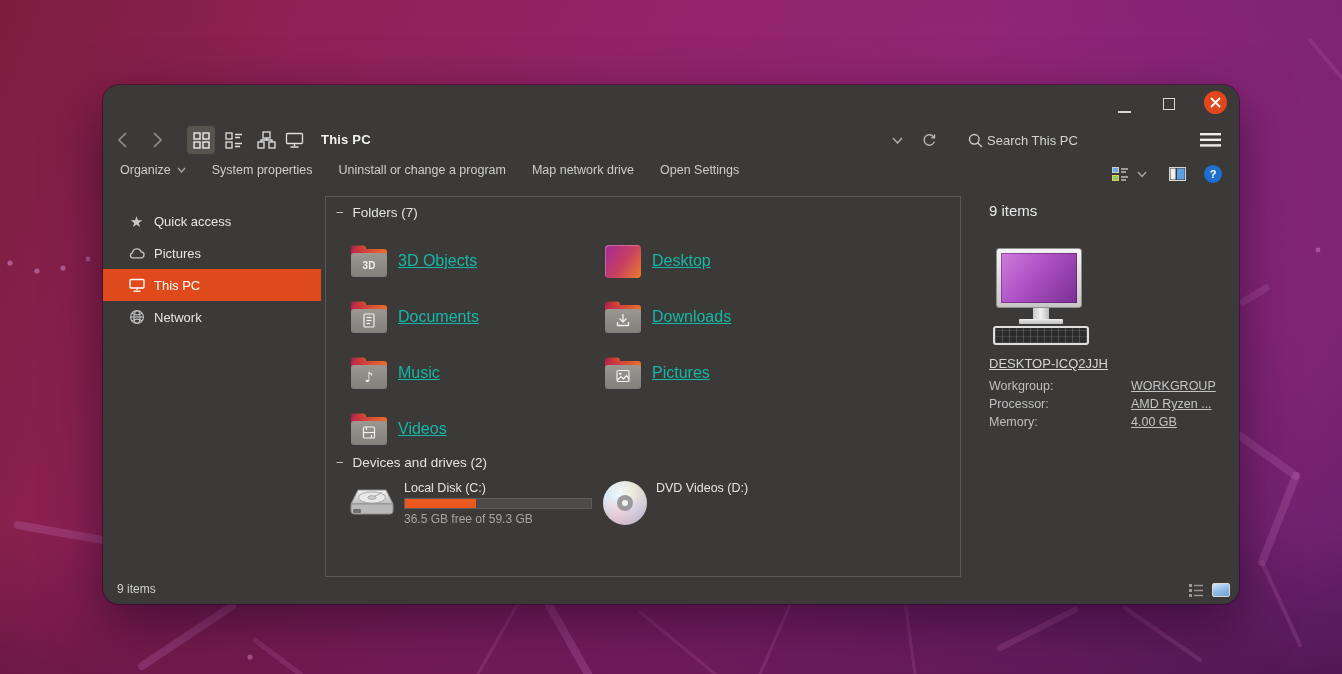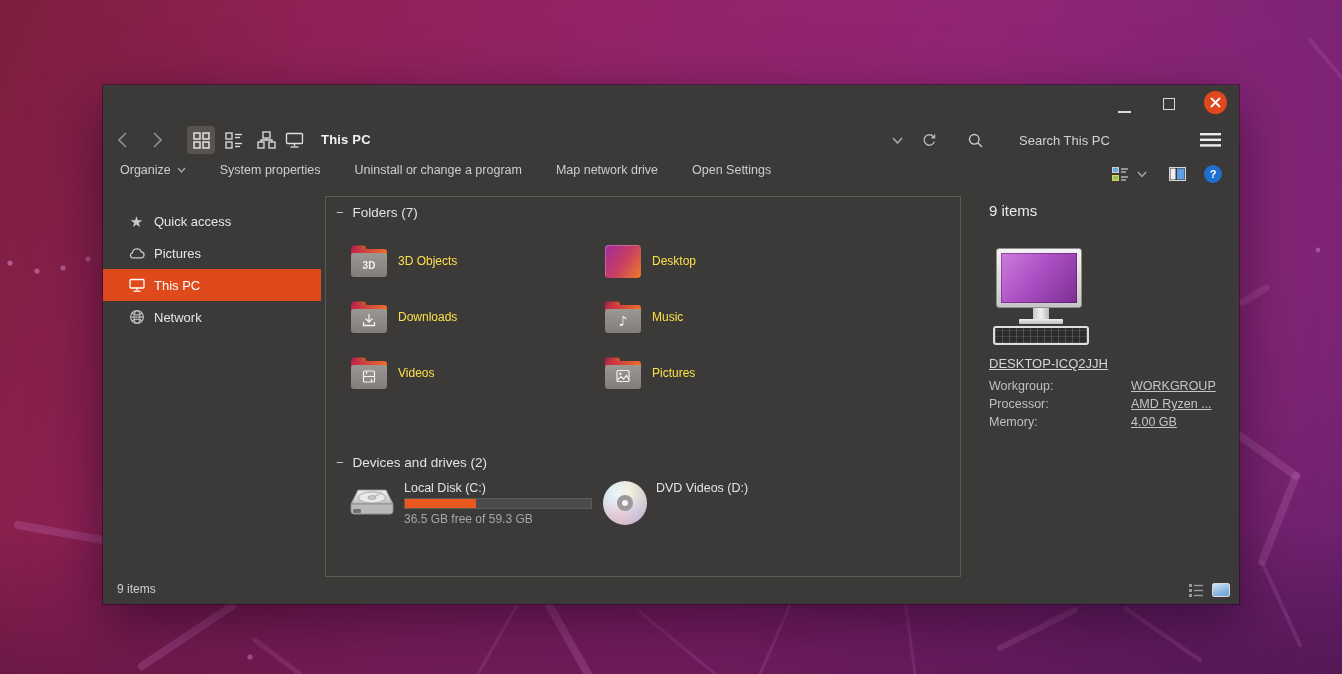--- a/index.html
+++ b/index.html
@@ -11,62 +11,62 @@
     background:
       linear-gradient(to bottom, rgba(30,4,30,0) 78%, rgba(35,6,38,.30) 100%),
       radial-gradient(ellipse 900px 600px at 82% 40%, rgba(175,45,135,.35), rgba(0,0,0,0) 60%),
       linear-gradient(112deg, #7c1e3d 0%, #8f2156 20%, #93246a 42%, #8d2473 62%, #7d2374 80%, #67206b 100%);
   }
   .wall-overlay { position:absolute; inset:0; }
 
   
   .window {
     position:absolute; left:103px; top:85px; width:1136px; height:519px;
-    background:#3b3a39; border-radius:0; overflow:hidden;
+    background:#3b3a39; border-radius:16px; overflow:hidden;
     box-shadow:0 18px 55px rgba(20,0,25,.55), 0 0 0 1px rgba(0,0,0,.35);
   }
   .abs { position:absolute; }
 
   
   .ctl-min { left:1008px; top:10px; width:26px; height:18px; display:flex; align-items:flex-end; justify-content:center; cursor:pointer; }
   .ctl-min i { display:block; width:13px; height:2px; background:#d8d8d8; }
   .ctl-max { left:1056px; top:11px; width:20px; height:16px; display:flex; align-items:center; justify-content:center; cursor:pointer; }
   .ctl-max i { display:block; width:12px; height:12px; border:1.5px solid #d8d8d8; }
   .ctl-close { left:1101px; top:6px; width:23px; height:23px; border-radius:50%; background:#E0471D; display:flex; align-items:center; justify-content:center; cursor:pointer; }
 
   
   .navbtn { display:flex; align-items:center; justify-content:center; cursor:pointer; }
   .viewbtn { width:28px; height:28px; border-radius:4px; }
   .viewbtn.active { background:#575450; }
   .loc-text { left:218px; top:47px; font-size:13px; color:#f2f2f2; font-weight:700; letter-spacing:.2px; }
   .search-input {
     left:884px; top:44px; width:195px; height:22px; background:transparent; border:none; outline:none;
-    color:#e8e8e8; font-size:13px; font-family:"Liberation Sans",sans-serif;margin-left:32px;
+    color:#e8e8e8; font-size:13px; font-family:"Liberation Sans",sans-serif;
   }
   .search-input::placeholder { color:#d2d2d2; opacity:1; }
 
   
-  .cmdbar { left:17px; top:78px; display:flex; align-items:center; gap:34px; }
+  .cmdbar { left:17px; top:78px; display:flex; align-items:center; gap:26px; }
   .cmd { font-size:12.5px; color:#cdcdcd; cursor:pointer; display:flex; align-items:center; gap:6px; white-space:nowrap; }
   .cmd-right { top:80px; left:1008px; display:flex; align-items:center; }
 
   
   .sidebar { left:0; top:120px; width:218px; }
   .side-item { height:32px; display:flex; align-items:center; padding-left:25px; gap:9px; cursor:pointer; color:#e6e6e6; font-size:13px; }
   .side-item.selected { background:#DE4A1B; color:#ffffff; }
   .side-icon { width:17px; height:17px; display:flex; align-items:center; justify-content:center; flex:0 0 17px; }
   .star-glyph { color:#c9c9c9; font-size:15px; line-height:1; }
 
   
   .pane { left:222px; top:111px; width:636px; height:381px; border:1px solid #5b5956; }
   .grp-hdr { position:absolute; left:10px; display:flex; align-items:center; gap:9px; font-size:13.5px; color:#e3e3e3; }
   .grp-minus { color:#cccccc; font-size:13px; cursor:pointer; }
   .fgrid { position:absolute; left:23px; top:36px; display:grid; grid-template-columns:254px 254px; grid-auto-rows:56px; }
   .fitem { display:flex; align-items:center; gap:9px; cursor:pointer; }
-  .flabel { font-size:12px; color:#fde047; }
+  .flabel { font-size:16px; color:#14b8a6;text-decoration:underline; }
   .desk-tile { width:36px; height:33px; border-radius:4px; background:linear-gradient(125deg,#a22a99 0%,#c73f63 52%,#ee7c28 100%); box-shadow:inset 1px 1px 0 rgba(255,255,255,.25); }
   .drives { position:absolute; left:23px; top:284px; display:grid; grid-template-columns:254px 254px; }
   .drv { display:flex; align-items:flex-start; gap:9px; cursor:pointer; }
   .drv-meta { display:flex; flex-direction:column; gap:3px; }
   .drv-name { font-size:12.5px; color:#e4e4e4; }
   .drv-bar { width:188px; height:11px; background:#4c4b4a; border:1px solid #5c5b5a; }
   .drv-fill { height:100%; background:#E8581F; }
   .drv-sub { font-size:12px; color:#a6a6a6; }
   .dvd {
     width:44px; height:44px; border-radius:50%; position:relative; flex:0 0 44px;
@@ -345,20 +345,34 @@
           <span class="flabel">3D Objects</span>
         </div>
 
         <div class="fitem">
           <span style="width:40px;display:flex;justify-content:center;">
               <span class="desk-tile"></span>
             </span>
           <span class="flabel">Desktop</span>
         </div>
 
+        <div class="fitem">
+          <svg width="40" height="34" viewBox="0 0 40 34">
+            <rect x="2" y="1.5" width="15" height="10" rx="3" fill="url(#gTab)"></rect>
+            <rect x="2" y="5" width="36" height="9" rx="3" fill="url(#gStrip)"></rect>
+            <rect x="2" y="9" width="36" height="24" rx="3" fill="url(#gBody)"></rect>
+            <g fill="none" stroke="#f2f0ee" stroke-width="1.2">
+                <rect x="15" y="14" width="10" height="13" rx="1"></rect>
+                <line x1="17.5" y1="17.5" x2="22.5" y2="17.5"></line>
+                <line x1="17.5" y1="20.5" x2="22.5" y2="20.5"></line>
+                <line x1="17.5" y1="23.5" x2="21" y2="23.5"></line>
+              </g>
+          </svg>
+          <span class="flabel">Documents</span>
+        </div>
 
         <div class="fitem">
           <svg width="40" height="34" viewBox="0 0 40 34">
             <rect x="2" y="1.5" width="15" height="10" rx="3" fill="url(#gTab)"></rect>
             <rect x="2" y="5" width="36" height="9" rx="3" fill="url(#gStrip)"></rect>
             <rect x="2" y="9" width="36" height="24" rx="3" fill="url(#gBody)"></rect>
             <g fill="none" stroke="#f2f0ee" stroke-width="1.3">
                 <line x1="20" y1="14" x2="20" y2="21.5"></line>
                 <polyline points="16.5,18.5 20,22 23.5,18.5"></polyline>
                 <path d="M14.5 22 v3.5 h11 V22"></path>
@@ -368,49 +382,49 @@
         </div>
 
         <div class="fitem">
           <svg width="40" height="34" viewBox="0 0 40 34">
             <rect x="2" y="1.5" width="15" height="10" rx="3" fill="url(#gTab)"></rect>
             <rect x="2" y="5" width="36" height="9" rx="3" fill="url(#gStrip)"></rect>
             <rect x="2" y="9" width="36" height="24" rx="3" fill="url(#gBody)"></rect>
             <text x="20" y="26" text-anchor="middle" font-size="14" fill="#f2f0ee" font-family="DejaVu Sans, sans-serif">♪</text>
           </svg>
           <span class="flabel">Music</span>
+        </div>
+
+        <div class="fitem">
+          <svg width="40" height="34" viewBox="0 0 40 34">
+            <rect x="2" y="1.5" width="15" height="10" rx="3" fill="url(#gTab)"></rect>
+            <rect x="2" y="5" width="36" height="9" rx="3" fill="url(#gStrip)"></rect>
+            <rect x="2" y="9" width="36" height="24" rx="3" fill="url(#gBody)"></rect>
+            <g fill="none" stroke="#f2f0ee" stroke-width="1.2">
+                <rect x="14" y="14.5" width="12" height="11" rx="1"></rect>
+                <circle cx="17.3" cy="17.8" r="1.2" fill="#f2f0ee" stroke="none"></circle>
+                <path d="M14.5 24 l3.5-3.5 2.5 2.5 3-3.5 2.5 4"></path>
+              </g>
+          </svg>
+          <span class="flabel">Pictures</span>
         </div>
 
         <div class="fitem">
           <svg width="40" height="34" viewBox="0 0 40 34">
             <rect x="2" y="1.5" width="15" height="10" rx="3" fill="url(#gTab)"></rect>
             <rect x="2" y="5" width="36" height="9" rx="3" fill="url(#gStrip)"></rect>
             <rect x="2" y="9" width="36" height="24" rx="3" fill="url(#gBody)"></rect>
             <g fill="none" stroke="#f2f0ee" stroke-width="1.2">
                 <rect x="14.5" y="15" width="11" height="11" rx="1"></rect>
                 <line x1="14.5" y1="20.5" x2="25.5" y2="20.5"></line>
                 <line x1="17.5" y1="15" x2="17.5" y2="18"></line>
                 <line x1="22.5" y1="23" x2="22.5" y2="26"></line>
               </g>
           </svg>
           <span class="flabel">Videos</span>
-        </div>
-
-        <div class="fitem">
-          <svg width="40" height="34" viewBox="0 0 40 34">
-            <rect x="2" y="1.5" width="15" height="10" rx="3" fill="url(#gTab)"></rect>
-            <rect x="2" y="5" width="36" height="9" rx="3" fill="url(#gStrip)"></rect>
-            <rect x="2" y="9" width="36" height="24" rx="3" fill="url(#gBody)"></rect>
-            <g fill="none" stroke="#f2f0ee" stroke-width="1.2">
-                <rect x="14" y="14.5" width="12" height="11" rx="1"></rect>
-                <circle cx="17.3" cy="17.8" r="1.2" fill="#f2f0ee" stroke="none"></circle>
-                <path d="M14.5 24 l3.5-3.5 2.5 2.5 3-3.5 2.5 4"></path>
-              </g>
-          </svg>
-          <span class="flabel">Pictures</span>
         </div>
       </div>
 
       <div class="grp-hdr" style="top:258px;">
         <span class="grp-minus">−</span>
         <span>Devices and drives (2)</span>
       </div>
 
       <div class="drives">
         <div class="drv">

